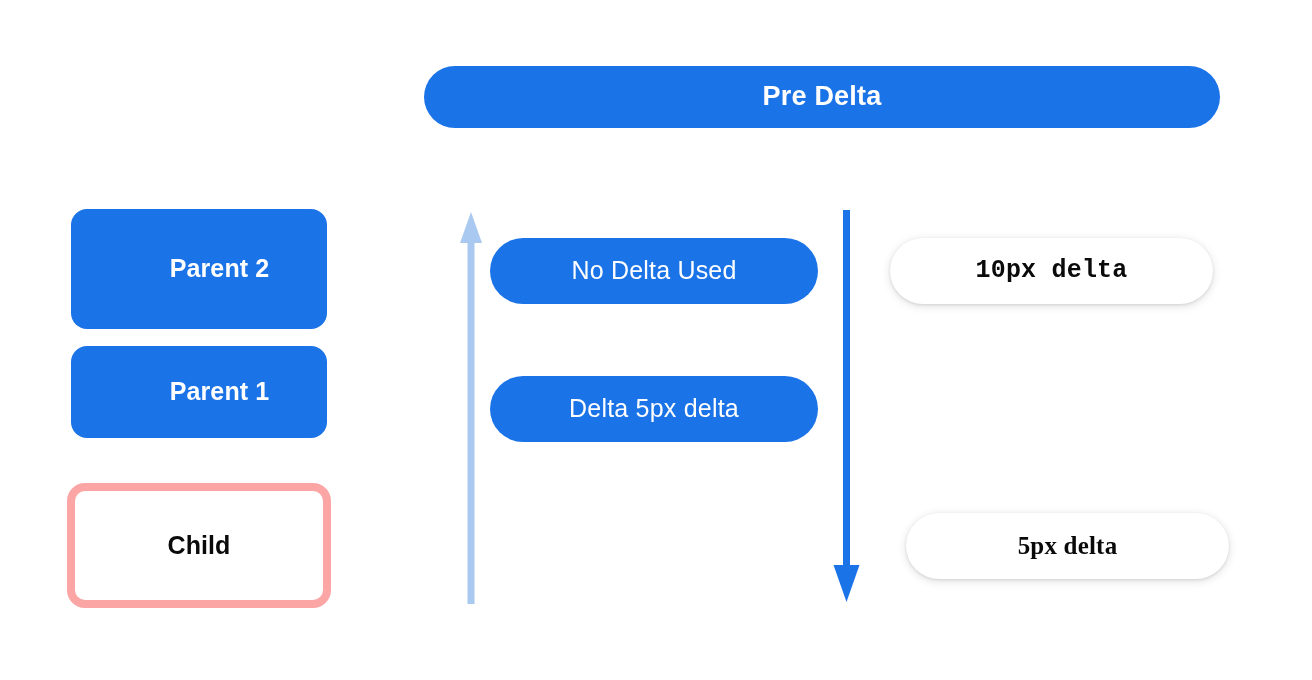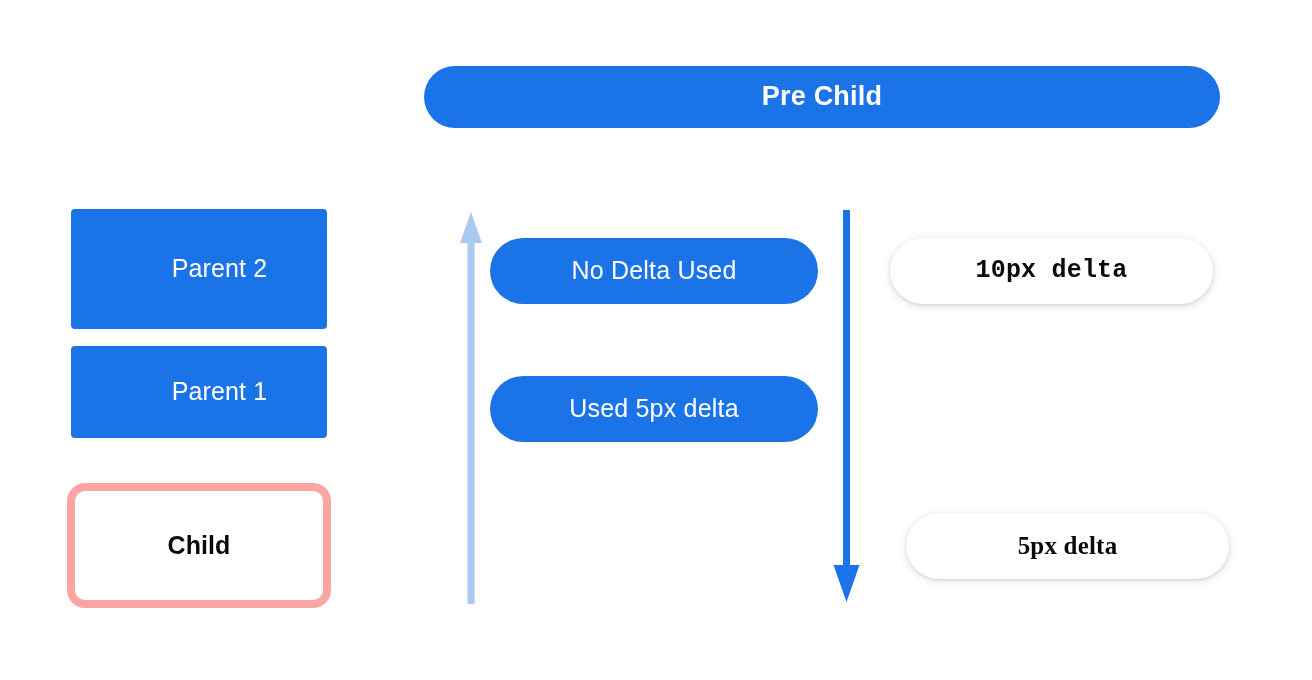--- a/index.html
+++ b/index.html
@@ -28,23 +28,23 @@
     justify-content: center;
     text-align: center;
     user-select: none;
     line-height: 1.1;
   }
 
   
   .box-filled {
     background: #1b73e8;
     color: #ffffff;
-    border-radius: 4px;
+    border-radius: 16px;
     font-size: 25px;
-    font-weight: 400;
+    font-weight: 700;
     letter-spacing: 0.1px;
     padding-left: 41px;
   }
 
   
   .box-outlined {
     background: #ffffff;
     color: #0a0a0a;
     border: 8px solid #fca5a5;
     border-radius: 18px;
@@ -86,21 +86,21 @@
     overflow: visible;
   }
   .arrow svg { display: block; overflow: visible; }
 </style>
 </head>
 <body>
 
 <div id="canvas">
 
   <div class="node pill-filled pill-header" style="left:424px; top:66px; width:796px; height:62px;">
-    <span>Pre Child</span>
+    <span>Pre Delta</span>
   </div>
 
   <div class="node box-filled" style="left:71px; top:209px; width:256px; height:120px;">
     <span>Parent 2</span>
   </div>
 
   <div class="node box-filled" style="left:71px; top:346px; width:256px; height:92px;">
     <span>Parent 1</span>
   </div>
 
@@ -113,21 +113,21 @@
       <rect x="9.5" y="30" width="7" height="364" fill="#a9c9f0"></rect>
       <polygon points="13,2 24,33 2,33" fill="#a9c9f0"></polygon>
     </svg>
   </div>
 
   <div class="node pill-filled" style="left:490px; top:238px; width:328px; height:66px;">
     <span>No Delta Used</span>
   </div>
 
   <div class="node pill-filled" style="left:490px; top:376px; width:328px; height:66px;">
-    <span>Used 5px delta</span>
+    <span>Delta 5px delta</span>
   </div>
 
   <div class="arrow" style="left:832px; top:210px; width:30px; height:394px;">
     <svg width="30" height="394" viewBox="0 0 30 394" aria-hidden="true">
       <rect x="11" y="0" width="7" height="358" fill="#1b73e8"></rect>
       <polygon points="14.5,392 1.5,355 27.5,355" fill="#1b73e8"></polygon>
     </svg>
   </div>
 
   <div class="node pill-white" style="left:890px; top:238px; width:323px; height:66px;font-family:Liberation Mono, monospace;">

